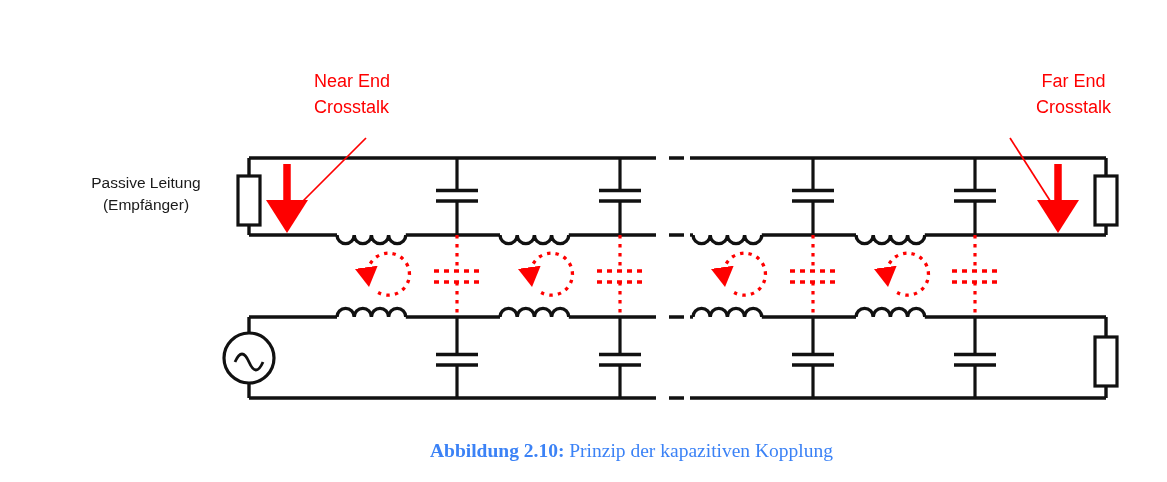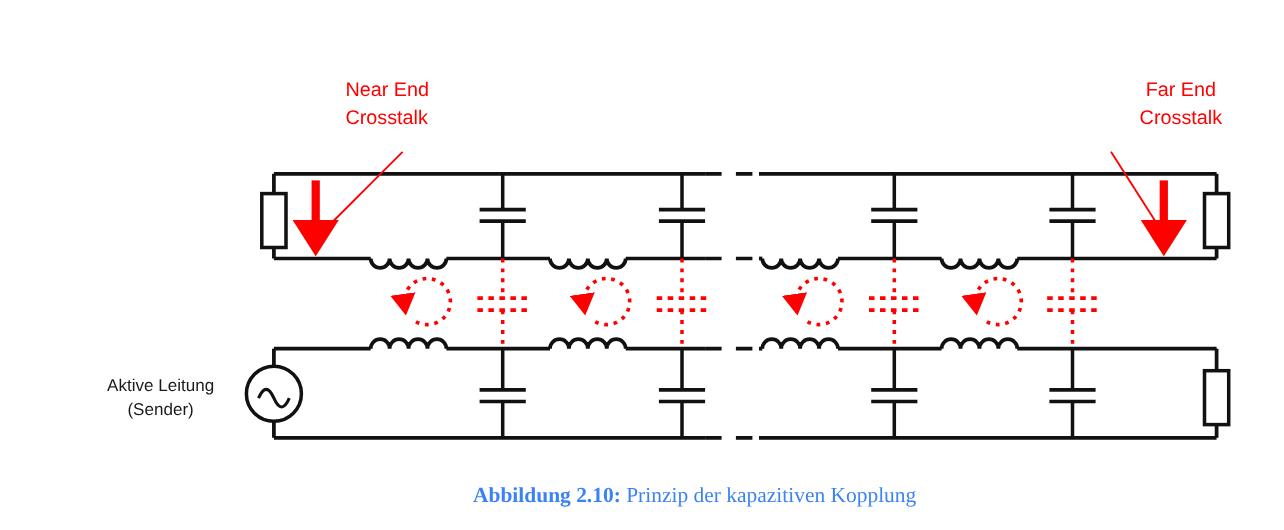--- a/index.html
+++ b/index.html
@@ -252,25 +252,25 @@
       <path d="M 287 164 L 287 200" fill="none" stroke="#fe0000" stroke-width="7.5"></path>
       <path d="M 266 200 L 308 200 L 287 233 z" fill="#fe0000"></path>
 
       <path d="M 1010 138 L 1056 210" fill="none" stroke="#fe0000" stroke-width="1.7"></path>
 
       <path d="M 1058 164 L 1058 200" fill="none" stroke="#fe0000" stroke-width="7.5"></path>
       <path d="M 1037 200 L 1079 200 L 1058 233 z" fill="#fe0000"></path>
     </g>
   </svg>
 
-
-  <div class="lbl-side" id="label-active">
-    <div>Aktive Leitung</div>
-    <div>(Sender)</div>
-  </div>
+  <div class="lbl-side" id="label-passive">
+    <div>Passive Leitung</div>
+    <div>(Empfänger)</div>
+  </div>
+
 
   <div class="lbl-red" id="label-near-end">
     <div>Near End</div>
     <div>Crosstalk</div>
   </div>
 
   <div class="lbl-red" id="label-far-end">
     <div>Far End</div>
     <div>Crosstalk</div>
   </div>

